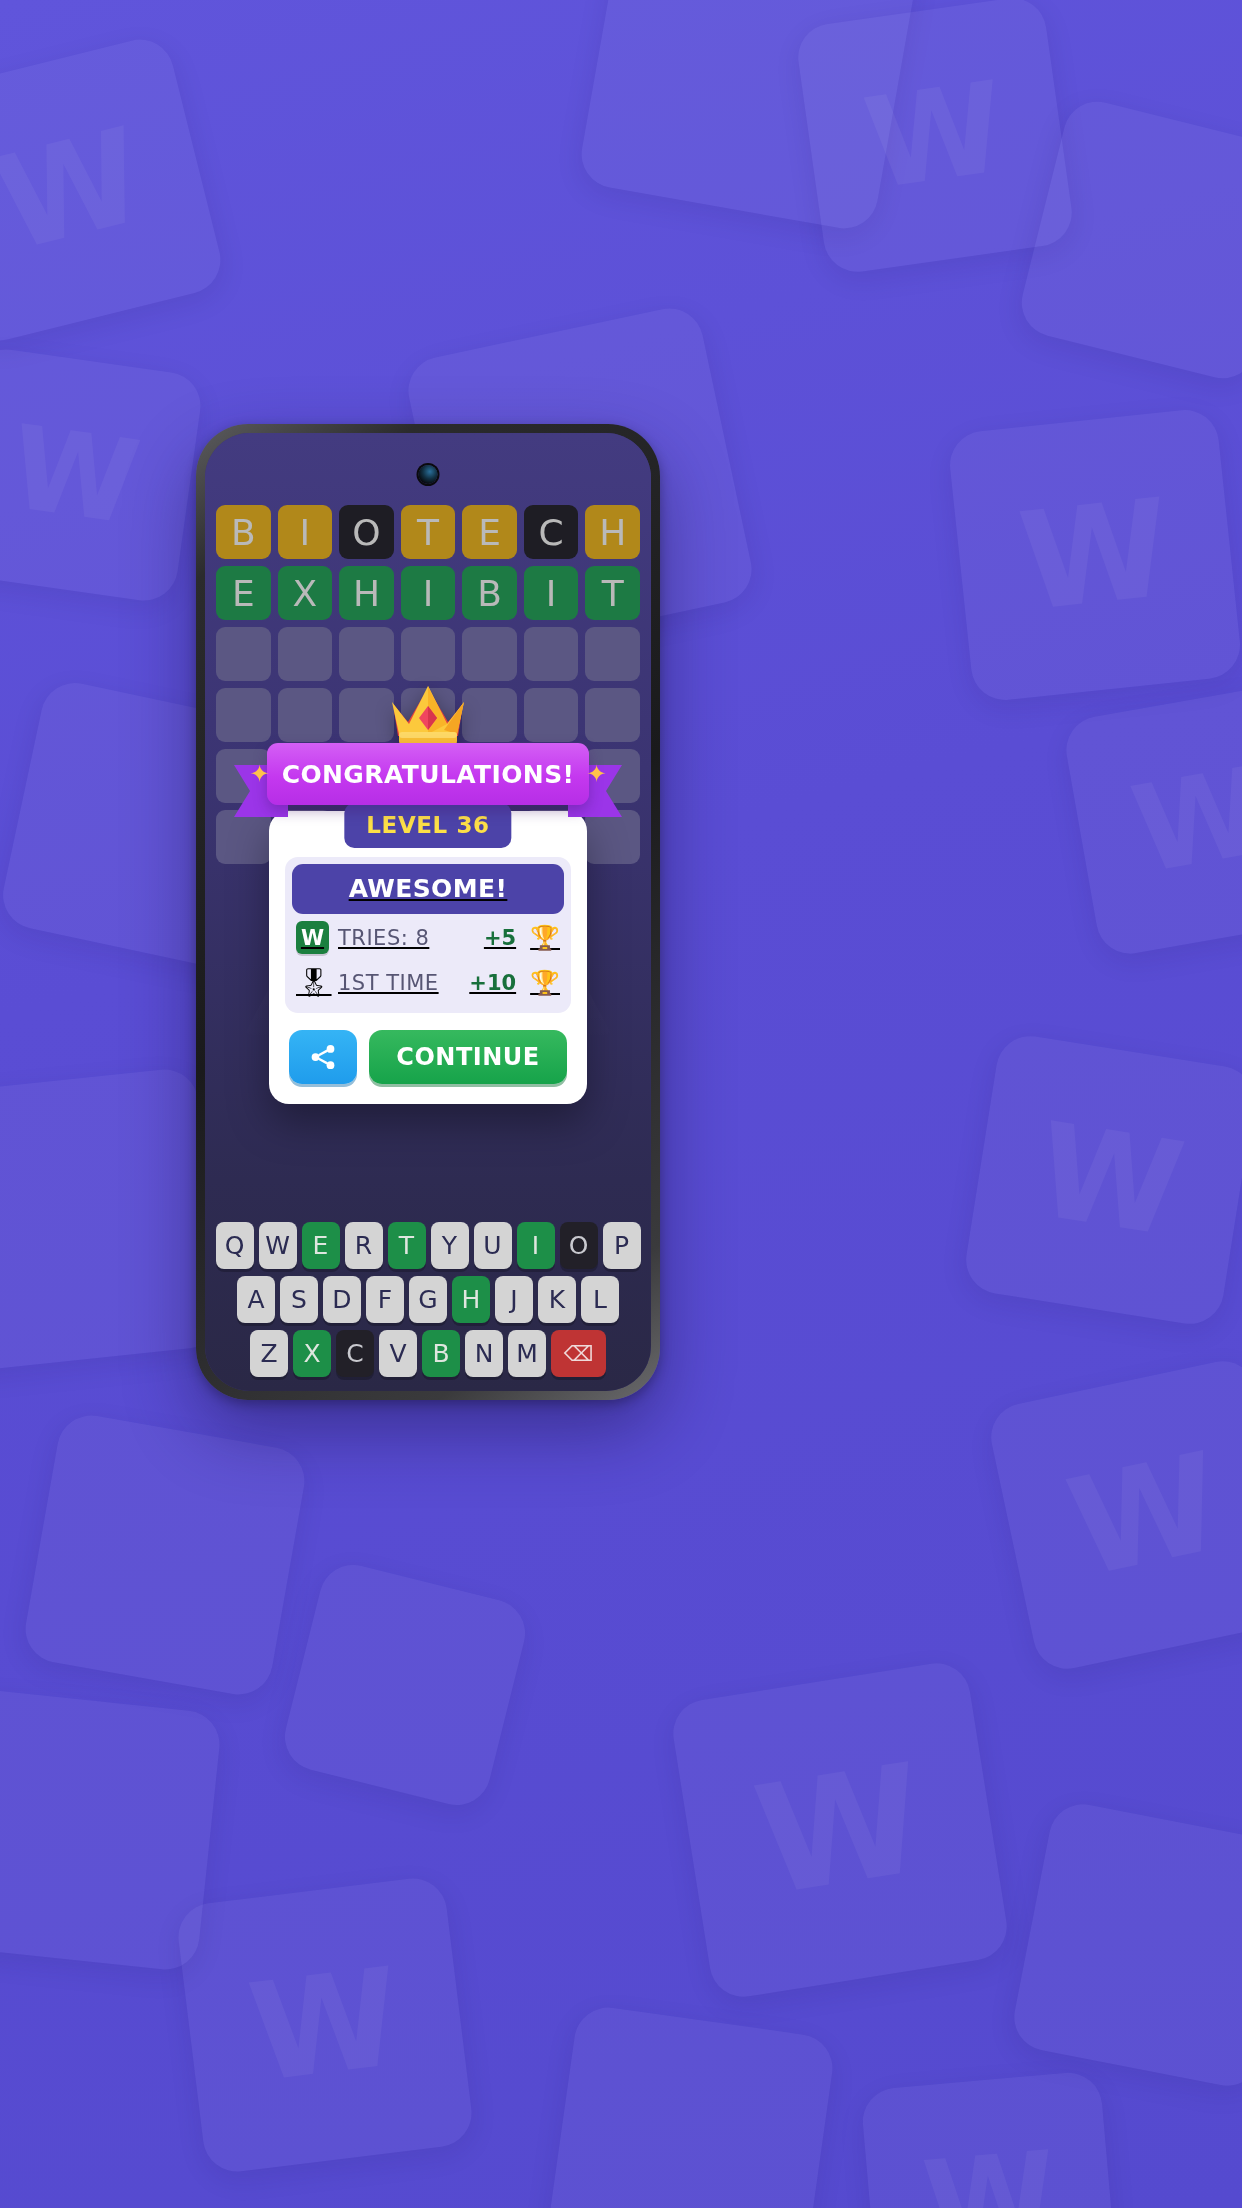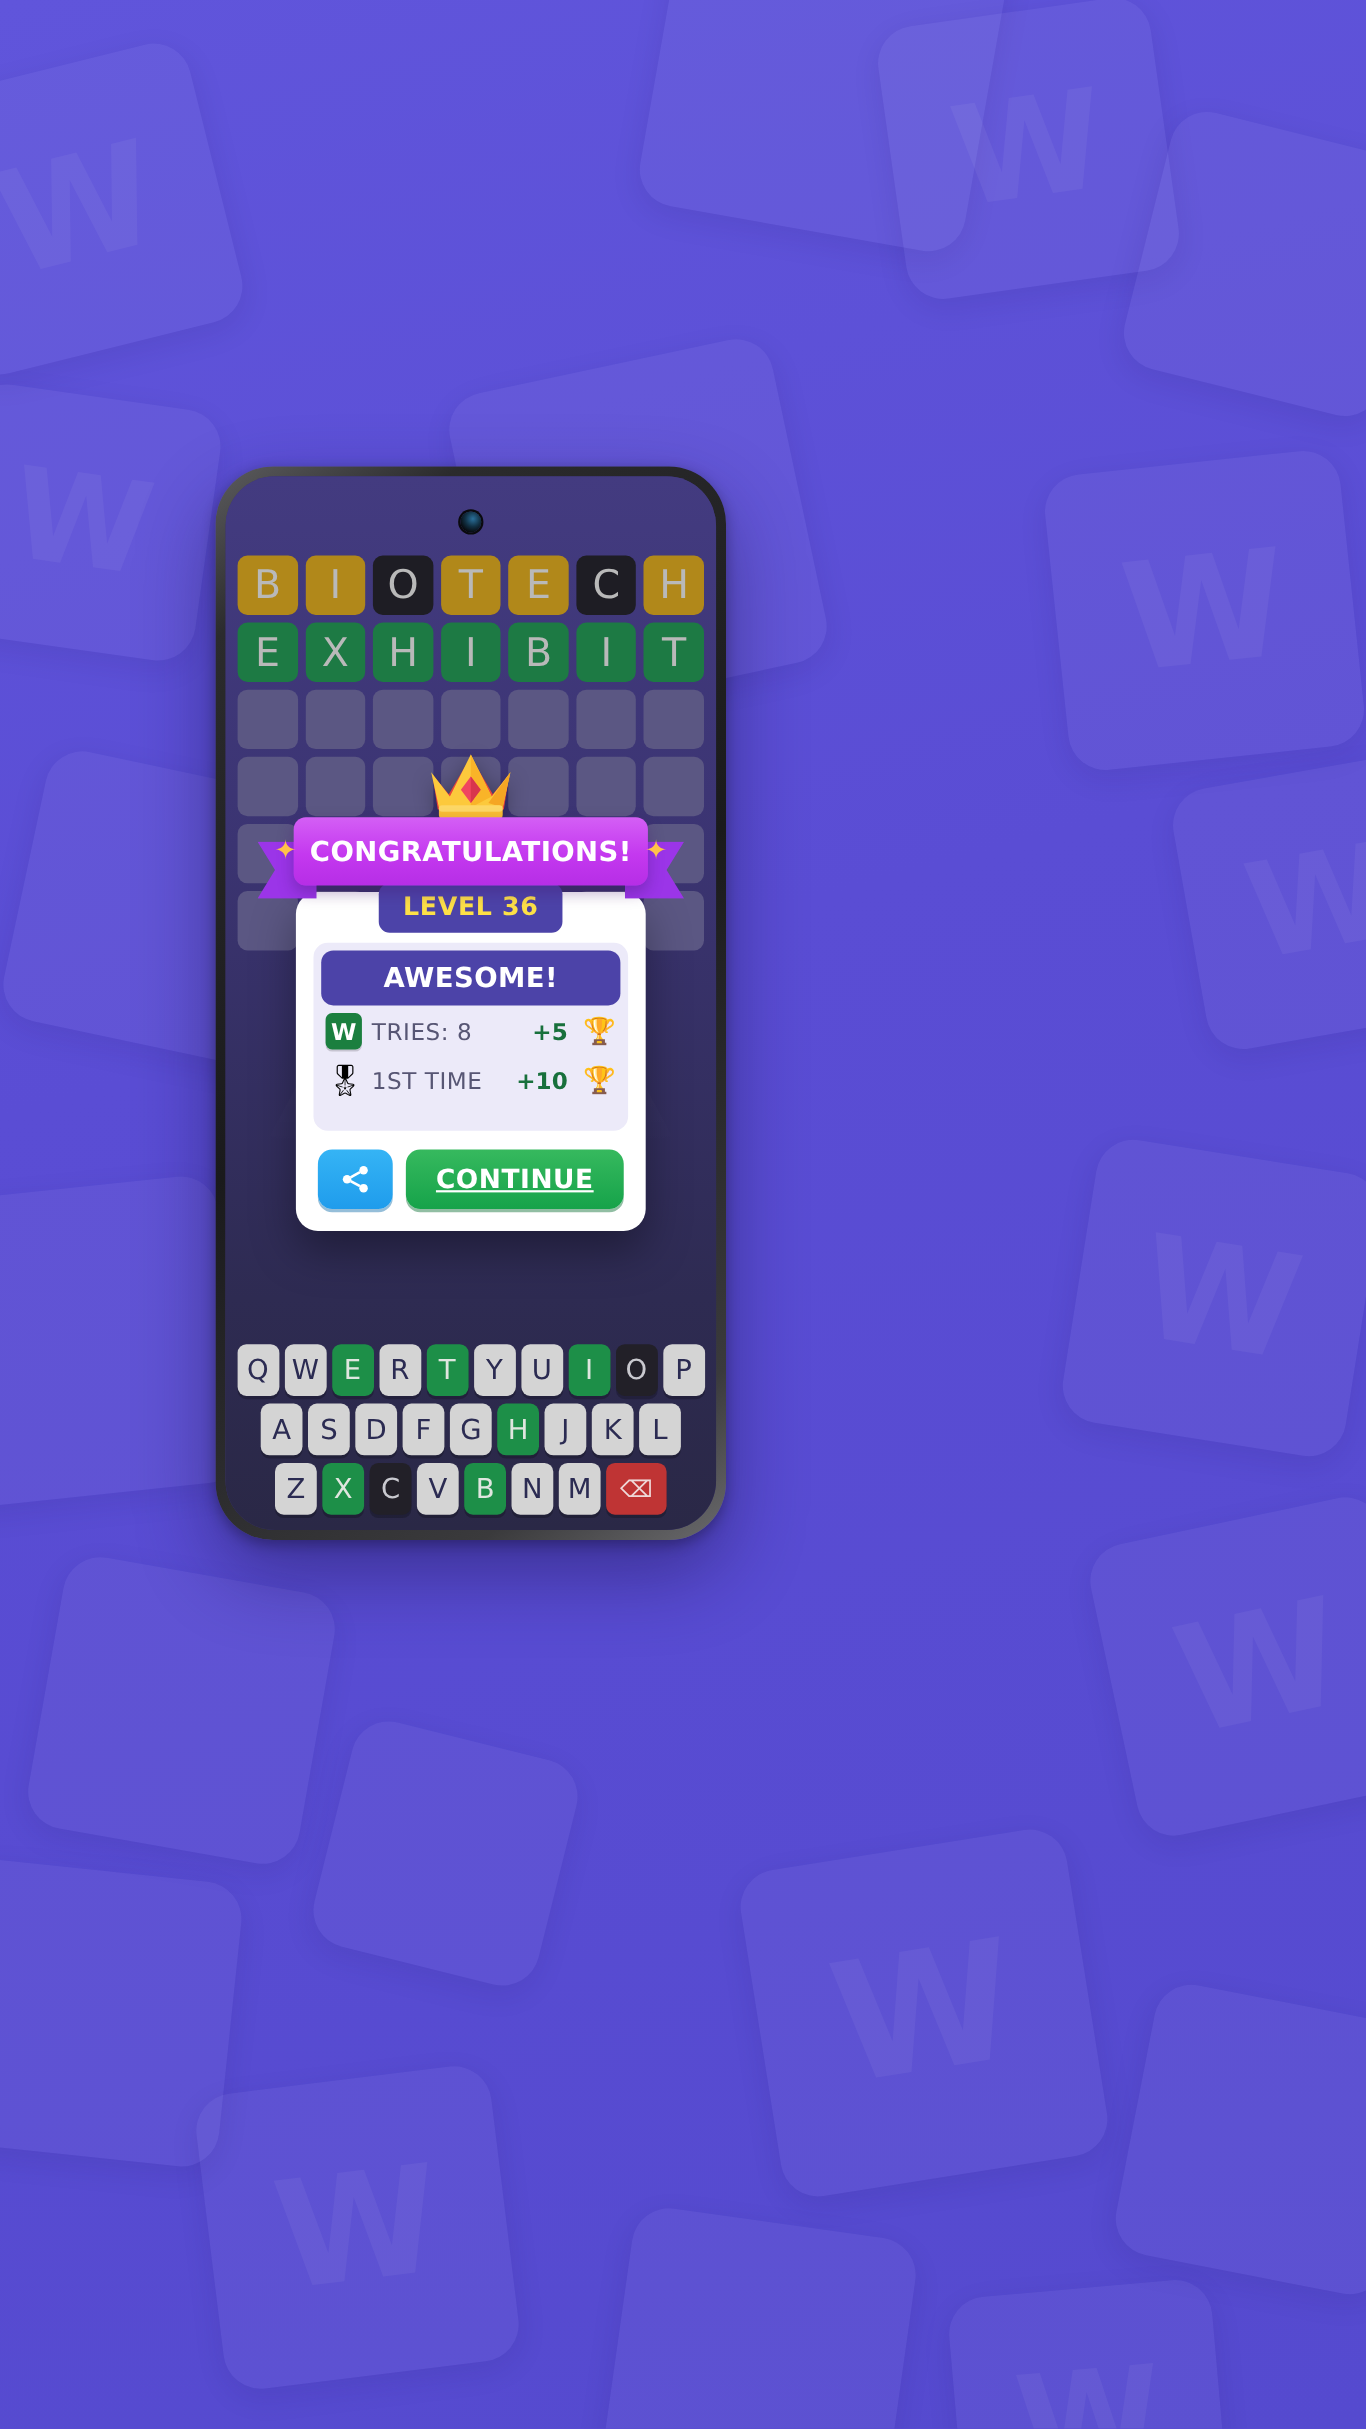--- a/index.html
+++ b/index.html
@@ -156,21 +156,22 @@
   #ribbon .txt {
     color:#fff; font-family:"DejaVu Sans", sans-serif; font-weight:700;
     font-size:25px; letter-spacing:.4px; white-space:nowrap;
   }
   .spark { font-size:24px; line-height:1; color:#ffc24a; }
 
   
   #stats {
     background:#eceaf9;
     border-radius:13px;
-    padding:7px 7px 24px;
+    padding:7px 7px 9px;
+    text-decoration:underline;
   }
   #awesome {
     background:#4c43a8; color:#fff;
     border-radius:11px;
     text-align:center;
     padding:10px 0 11px;
     font-family:"DejaVu Sans", sans-serif; font-weight:700;
     font-size:25px; letter-spacing:.4px;
   }
   .srow {
@@ -207,21 +208,21 @@
     box-shadow:0 3px 0 rgba(20,110,170,.45);
     border:none; cursor:pointer;
   }
   #continuebtn {
     flex:1; height:54px; border-radius:13px;
     background:linear-gradient(180deg,#36b95e 0%,#16a34a 100%);
     color:#fff; font-family:"DejaVu Sans", sans-serif; font-weight:700;
     font-size:24px; letter-spacing:.5px;
     display:flex; align-items:center; justify-content:center;
     box-shadow:0 3px 0 rgba(12,110,50,.45);
-    border:none; cursor:pointer;text-decoration:underline;
+    border:none; cursor:pointer;
   }
 
   
   #keyboard {
     position:absolute; bottom:14px; left:0; width:100%;
     display:flex; flex-direction:column; align-items:center; gap:7px;
     z-index:12;
   }
   .krow { display:flex; gap:5px; justify-content:center; }
   .key {

